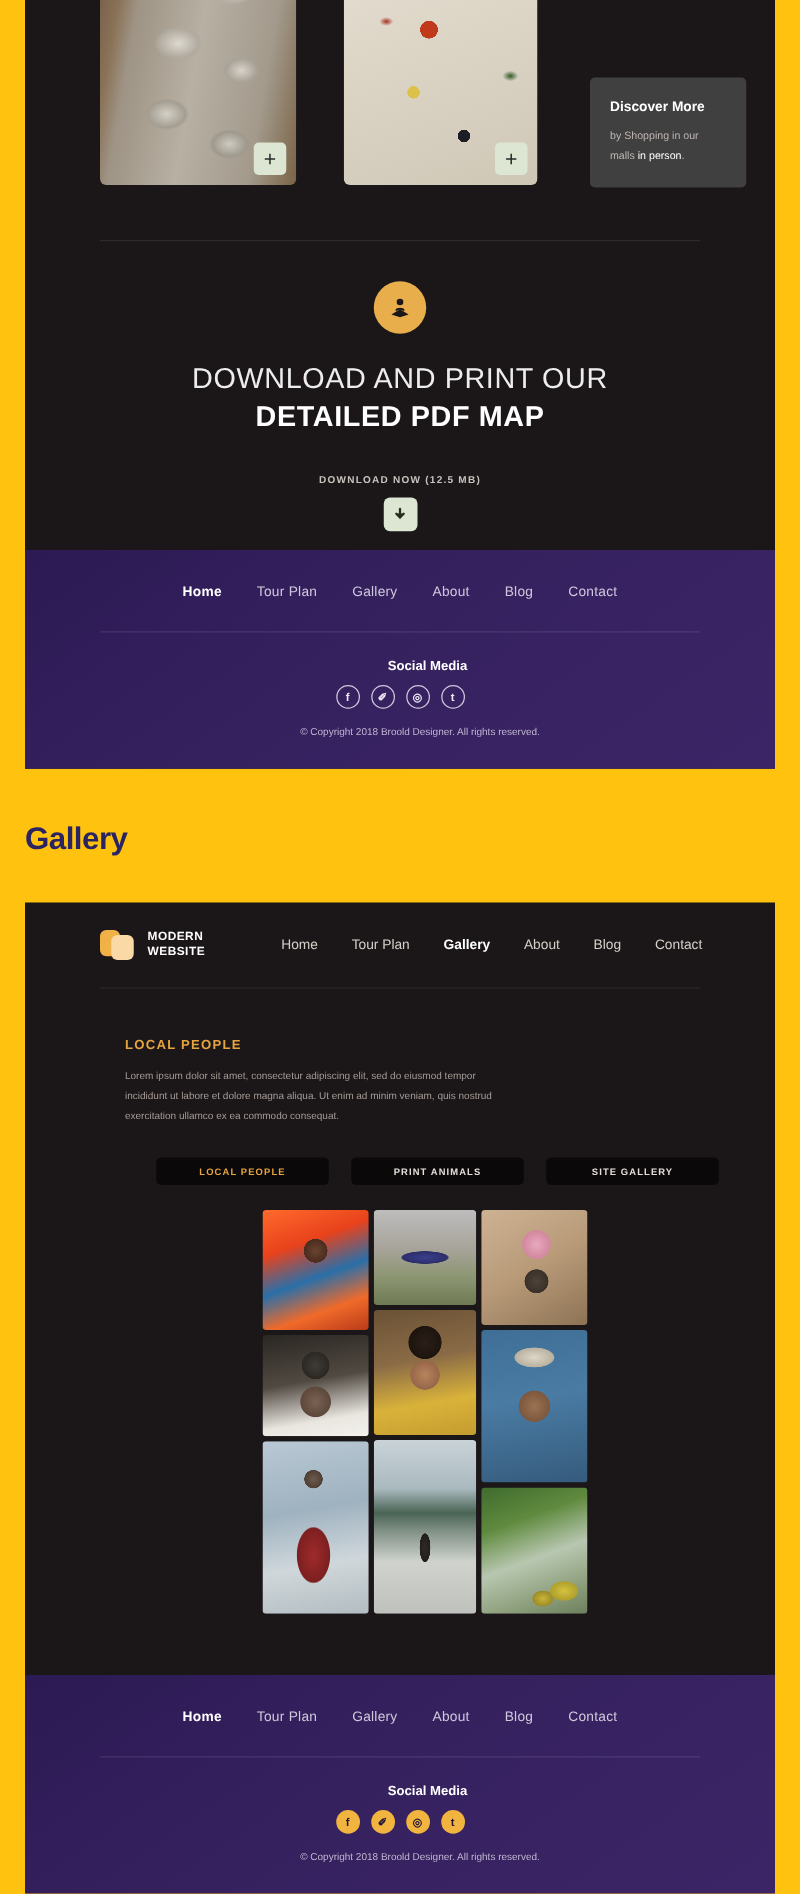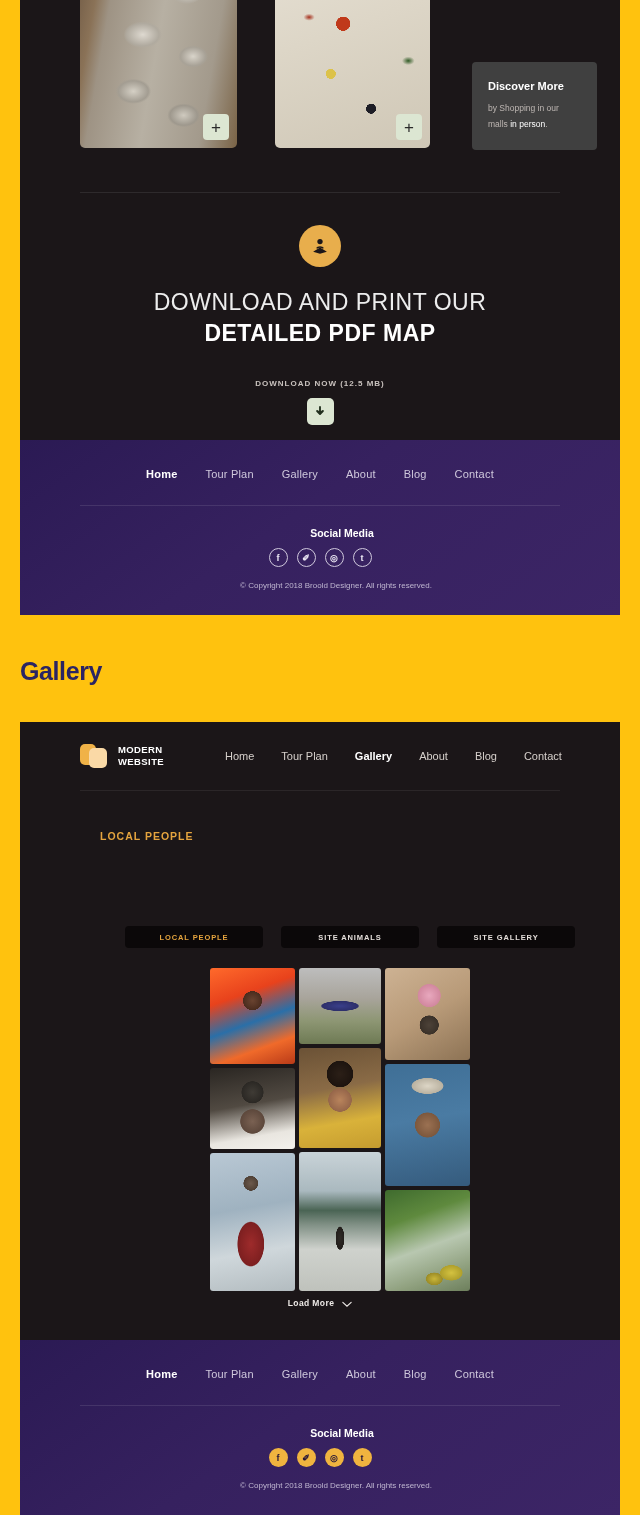--- a/index.html
+++ b/index.html
@@ -329,25 +329,26 @@
         <a href="#" class="active">Gallery</a>
         <a href="#">About</a>
         <a href="#">Blog</a>
         <a href="#">Contact</a>
       </div>
     </div>
     <div class="header-rule"></div>
 
     <div class="intro">
       <div class="intro-title">LOCAL PEOPLE</div>
+      <div class="intro-body">Lorem ipsum dolor sit amet, consectetur adipiscing elit, sed do eiusmod tempor incididunt ut labore et dolore magna aliqua. Ut enim ad minim veniam, quis nostrud exercitation ullamco ex ea commodo consequat.</div>
     </div>
 
     <div class="filters">
       <button class="filter-btn active">LOCAL PEOPLE</button>
-      <button class="filter-btn">SITE ANIMALS</button>
+      <button class="filter-btn">PRINT ANIMALS</button>
       <button class="filter-btn">SITE GALLERY</button>
     </div>
 
     <div class="grid">
       <div class="col c1">
         <div class="tile p-woman-orange" style="height:96px;"></div>
         <div class="tile p-old-man-white" style="height:81px;"></div>
         <div class="tile p-red-woman" style="height:138px;"></div>
       </div>
       <div class="col c2">
@@ -355,28 +356,20 @@
         <div class="tile p-boy" style="height:100px;"></div>
         <div class="tile p-beach" style="height:139px;"></div>
       </div>
       <div class="col c3">
         <div class="tile p-pink-scarf" style="height:92px;"></div>
         <div class="tile p-turban-man" style="height:122px;"></div>
         <div class="tile p-market" style="height:101px;"></div>
       </div>
     </div>
 
-    <div class="load-more">
-      <span class="lm-text">Load More</span>
-      <span>
-        <svg width="10" height="7" viewBox="0 0 12 8" aria-hidden="true">
-          <path d="M1 1.5 L6 6 L11 1.5" stroke="#EDE9E6" stroke-width="1.4" fill="none" stroke-linecap="round"></path>
-        </svg>
-      </span>
-    </div>
   </div>
 
   <div class="footer" style="top:1340px;">
     <div class="footer-nav">
       <a href="#" class="active">Home</a>
       <a href="#">Tour Plan</a>
       <a href="#">Gallery</a>
       <a href="#">About</a>
       <a href="#">Blog</a>
       <a href="#">Contact</a>

